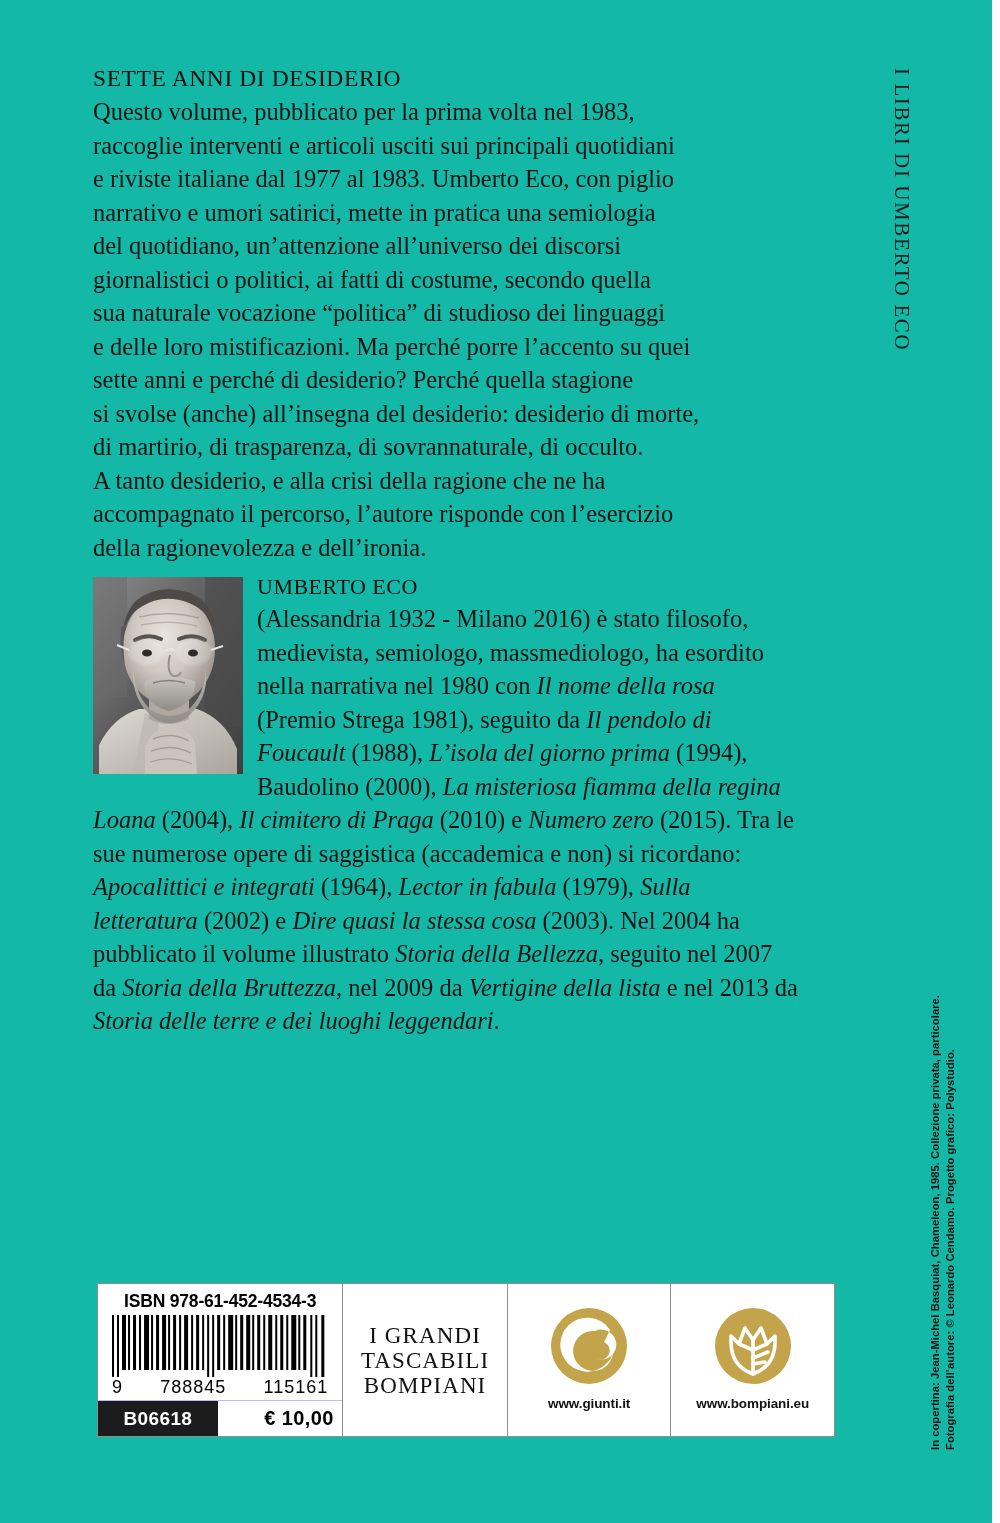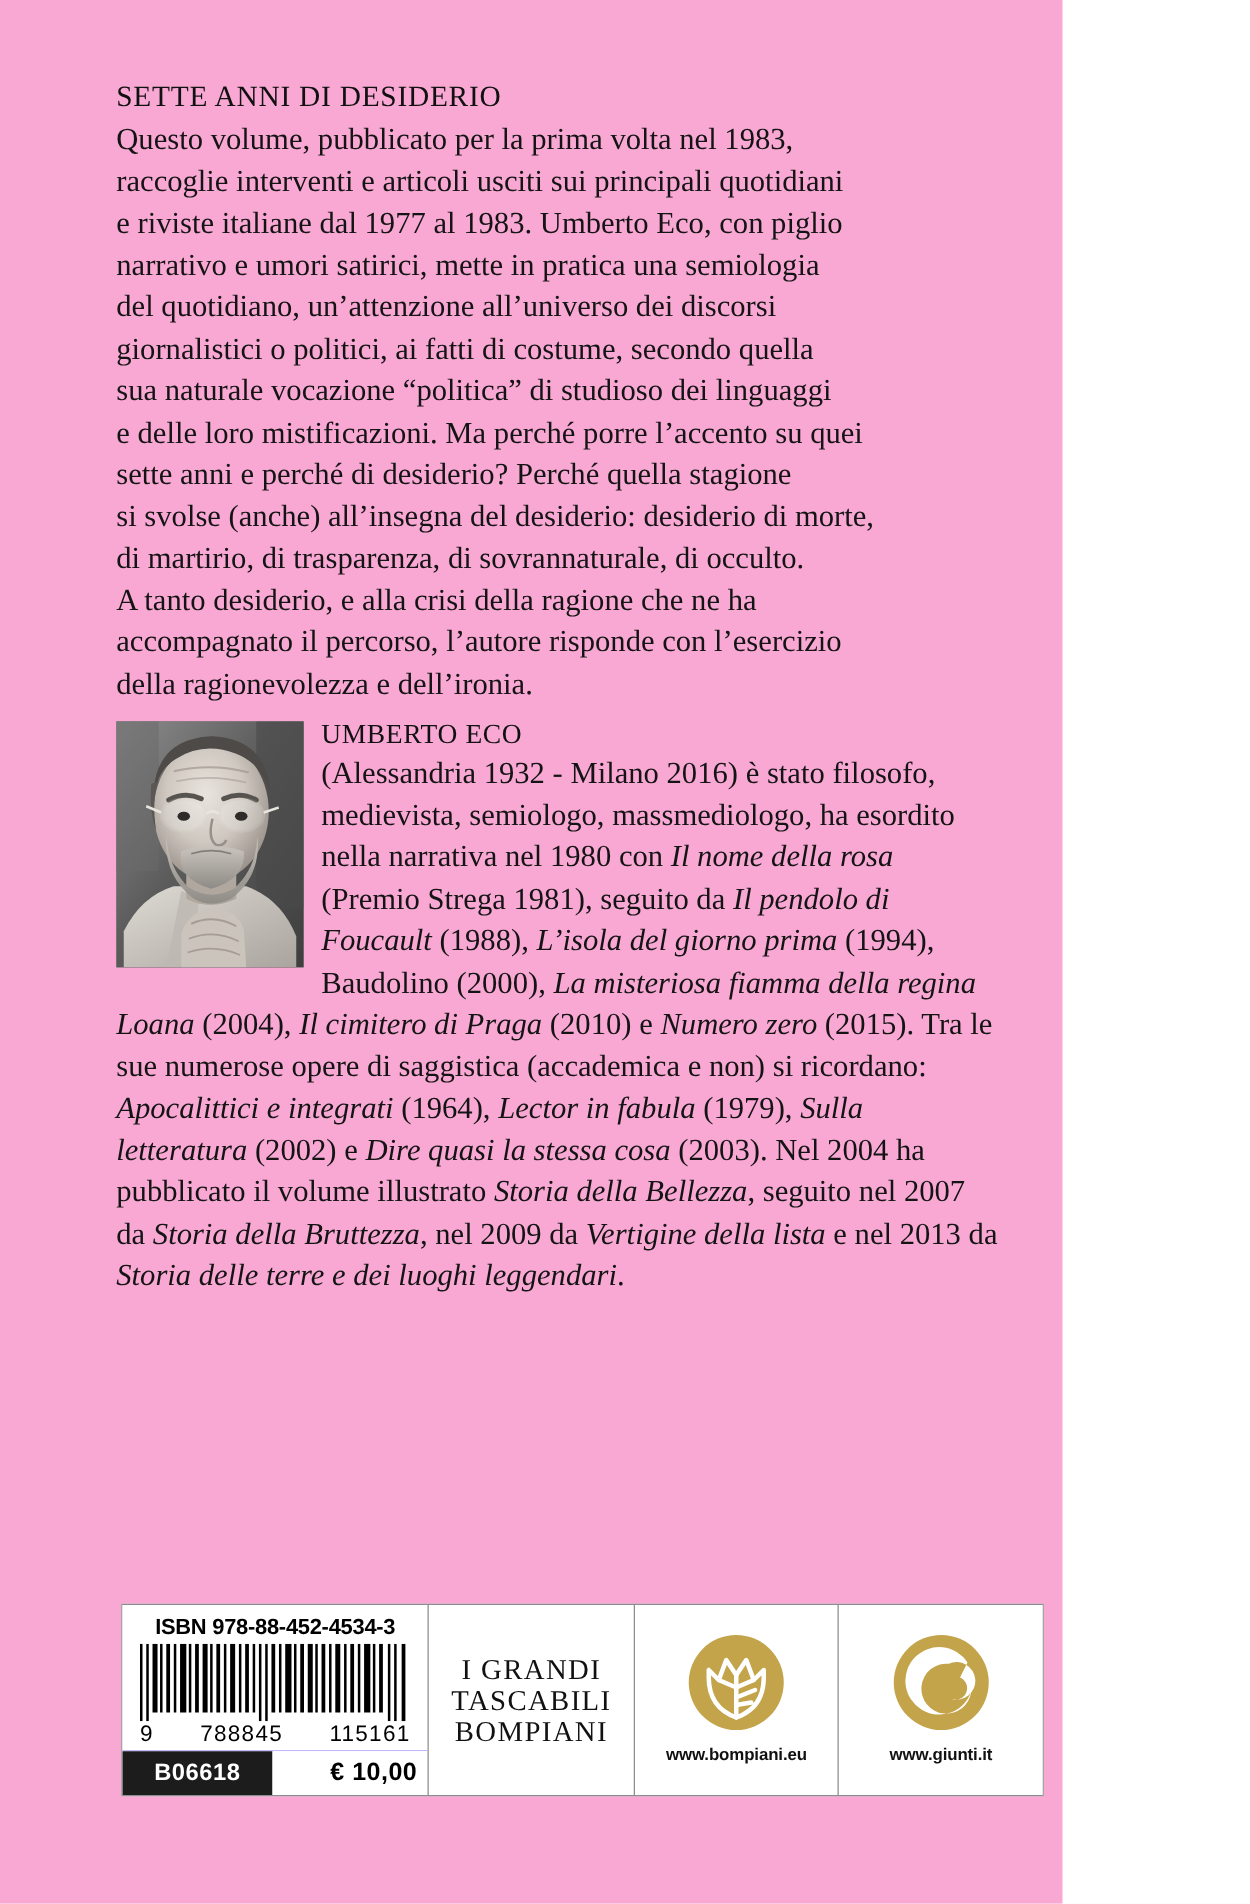--- a/index.html
+++ b/index.html
@@ -2,23 +2,23 @@
 <html><head>
 <meta charset="utf-8">
 <style>
   html, body {
     margin: 0;
     padding: 0;
     background: #ffffff;
   }
   .page {
     position: relative;
-    width: 850px;
+    width: 992px;
     height: 1523px;
-    background: #f9a8d4;
+    background: #14b8a6;
     overflow: hidden;
     font-family: "Liberation Serif", serif;
     color: #1a1a1a;
   }
 
   
   .blurb {
     position: absolute;
     left: 93px;
     top: 62px;
@@ -344,21 +344,21 @@
   <div class="credits">
     <div class="credits-inner">
       <div>In copertina: Jean-Michel Basquiat, Chameleon, 1985. Collezione privata, particolare.</div>
       <div>Fotografia dell’autore: © Leonardo Cendamo. Progetto grafico: Polystudio.</div>
     </div>
   </div>
 
   <div class="bottom-bar">
 
     <div class="bar-cell cell-barcode">
-      <div class="isbn-line">ISBN 978-88-452-4534-3</div>
+      <div class="isbn-line">ISBN 978-61-452-4534-3</div>
       <div class="barcode-area">
         <svg class="barcode-bars" viewBox="0 0 220 62" preserveAspectRatio="none">
           <g fill="#000">
             <rect x="2" y="0" width="2" height="62"></rect>
               <rect x="7" y="0" width="2" height="62"></rect>
             <rect x="12" y="0" width="4" height="55"></rect>
               <rect x="18" y="0" width="2" height="55"></rect>
             <rect x="23" y="0" width="3" height="55"></rect>
               <rect x="29" y="0" width="2" height="55"></rect>
             <rect x="34" y="0" width="5" height="55"></rect>
@@ -411,40 +411,40 @@
       <div class="imprint-lines">
         <div>I GRANDI</div>
         <div>TASCABILI</div>
         <div>BOMPIANI</div>
       </div>
     </div>
 
     <div class="bar-cell cell-logo cell-divider">
       <svg class="logo-mark" viewBox="0 0 80 80">
         <circle cx="40" cy="40" r="38" fill="#C3A44A"></circle>
+        <path d="M 61 24
+                 A 27 27 0 1 0 64 47
+                 A 20 20 0 1 1 46 25
+                 A 15 15 0 1 1 48 53
+                 A 9 9 0 1 0 55 36
+                 Z" fill="#ffffff"></path>
+      </svg>
+      <div class="logo-url">www.giunti.it</div>
+    </div>
+
+    <div class="bar-cell cell-logo cell-divider">
+      <svg class="logo-mark" viewBox="0 0 80 80">
+        <circle cx="40" cy="40" r="38" fill="#C3A44A"></circle>
         <g fill="none" stroke="#ffffff" stroke-width="3.6" stroke-linejoin="round" stroke-linecap="round">
           <path d="M 18 36 Q 18 60 40 68 Q 62 60 62 36 L 62 30 L 54 38 L 48 22 L 40 34 L 32 22 L 26 38 L 18 30 Z"></path>
           <path d="M 40 34 L 40 68"></path>
           <path d="M 40 44 L 54 38"></path>
           <path d="M 40 44 L 26 38"></path>
           <path d="M 40 52 L 55 46"></path>
           <path d="M 40 58 L 52 56"></path>
         </g>
       </svg>
       <div class="logo-url">www.bompiani.eu</div>
     </div>
 
-    <div class="bar-cell cell-logo cell-divider">
-      <svg class="logo-mark" viewBox="0 0 80 80">
-        <circle cx="40" cy="40" r="38" fill="#C3A44A"></circle>
-        <path d="M 61 24
-                 A 27 27 0 1 0 64 47
-                 A 20 20 0 1 1 46 25
-                 A 15 15 0 1 1 48 53
-                 A 9 9 0 1 0 55 36
-                 Z" fill="#ffffff"></path>
-      </svg>
-      <div class="logo-url">www.giunti.it</div>
-    </div>
-
   </div>
 
 </div>
 
 </body></html>

